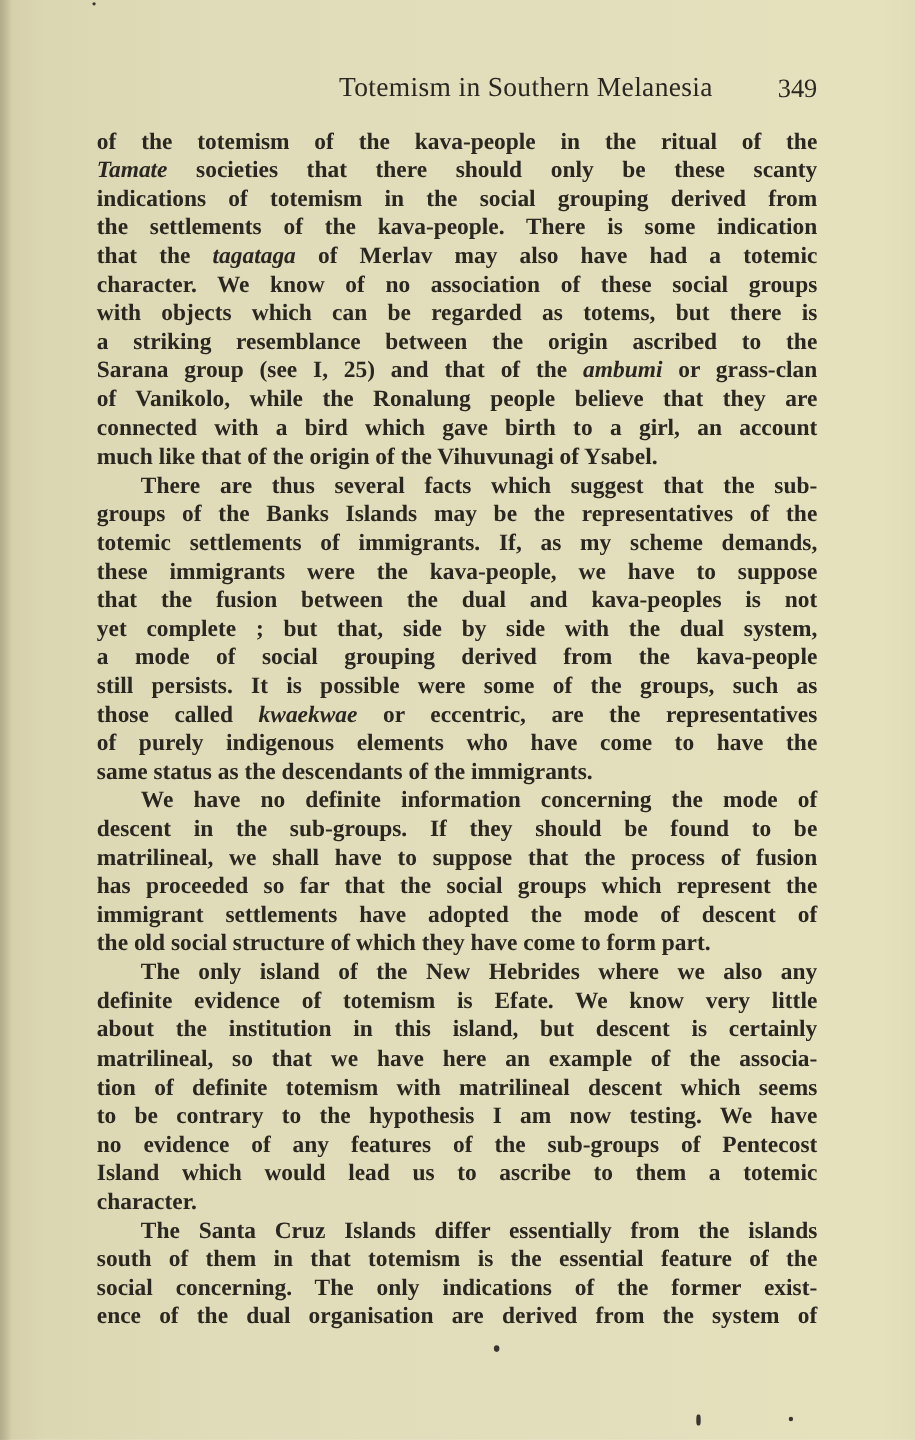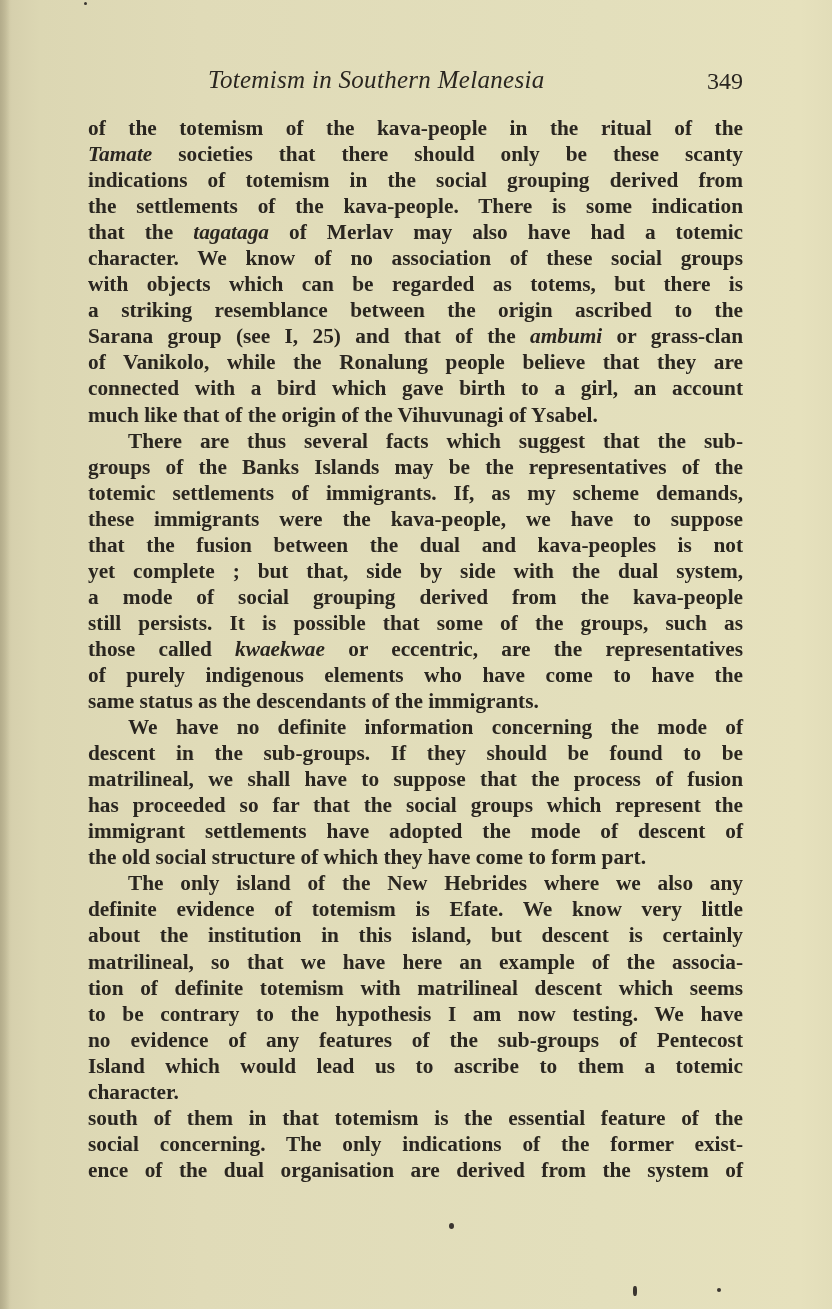--- a/index.html
+++ b/index.html
@@ -11,22 +11,22 @@
     color: #2a2620;
   }
   .spine-shadow {
     position: absolute; left: 0; top: 0; width: 10px; height: 1309px;
     background: linear-gradient(90deg, #b3ac8b, rgba(200,193,160,0));
   }
   .page-header {
     position: absolute; left: 88px; top: 66px; width: 655px; height: 34px;
   }
   .running-title {
-    position: absolute; left: 120px; top: 0; width: 440px; text-align: left;
-    font-style: italic; font-size: 25px; letter-spacing: 0.3px;
+    position: absolute; left: 120px; top: 0; width: 440px; text-align: right;
+    font-size: 25px; letter-spacing: 0.3px;
   }
   .page-number {
     position: absolute; right: 0; top: 2px;
     font-size: 24px;
   }
   .text-block {
     position: absolute; left: 88px; top: 115px; width: 655px;
     font-size: 21.3px; line-height: 26.05px; font-weight: bold;
   }
   .line {
@@ -63,21 +63,21 @@
       <span class="line last">much like that of the origin of the Vihuvunagi of Ysabel.</span>
     </div>
     <div>
       <span class="line indent">There are thus several facts which suggest that the sub-</span>
       <span class="line">groups of the Banks Islands may be the representatives of the</span>
       <span class="line">totemic settlements of immigrants. If, as my scheme demands,</span>
       <span class="line">these immigrants were the kava-people, we have to suppose</span>
       <span class="line">that the fusion between the dual and kava-peoples is not</span>
       <span class="line">yet complete ; but that, side by side with the dual system,</span>
       <span class="line">a mode of social grouping derived from the kava-people</span>
-      <span class="line">still persists. It is possible that some of the groups, such as</span>
+      <span class="line">still persists. It is possible were some of the groups, such as</span>
       <span class="line">those called <i>kwaekwae</i> or eccentric, are the representatives</span>
       <span class="line">of purely indigenous elements who have come to have the</span>
       <span class="line last">same status as the descendants of the immigrants.</span>
     </div>
     <div>
       <span class="line indent">We have no definite information concerning the mode of</span>
       <span class="line">descent in the sub-groups. If they should be found to be</span>
       <span class="line">matrilineal, we shall have to suppose that the process of fusion</span>
       <span class="line">has proceeded so far that the social groups which represent the</span>
       <span class="line">immigrant settlements have adopted the mode of descent of</span>
@@ -88,20 +88,21 @@
       <span class="line">definite evidence of totemism is Efate. We know very little</span>
       <span class="line">about the institution in this island, but descent is certainly</span>
       <span class="line">matrilineal, so that we have here an example of the associa-</span>
       <span class="line">tion of definite totemism with matrilineal descent which seems</span>
       <span class="line">to be contrary to the hypothesis I am now testing. We have</span>
       <span class="line">no evidence of any features of the sub-groups of Pentecost</span>
       <span class="line">Island which would lead us to ascribe to them a totemic</span>
       <span class="line last">character.</span>
     </div>
     <div>
+      <span class="line indent">The Santa Cruz Islands differ essentially from the islands</span>
       <span class="line">south of them in that totemism is the essential feature of the</span>
       <span class="line">social concerning. The only indications of the former exist-</span>
       <span class="line">ence of the dual organisation are derived from the system of</span>
     </div>
   </div>
 
 <div class="speck" style="left:449px;top:1223px;width:5px;height:6px;"></div>
 <div class="speck" style="left:633px;top:1286px;width:4px;height:10px;border-radius:40%;"></div>
 <div class="speck" style="left:717px;top:1288px;width:4px;height:4px;"></div>
 <div class="speck" style="left:84px;top:2px;width:3px;height:3px;"></div>

